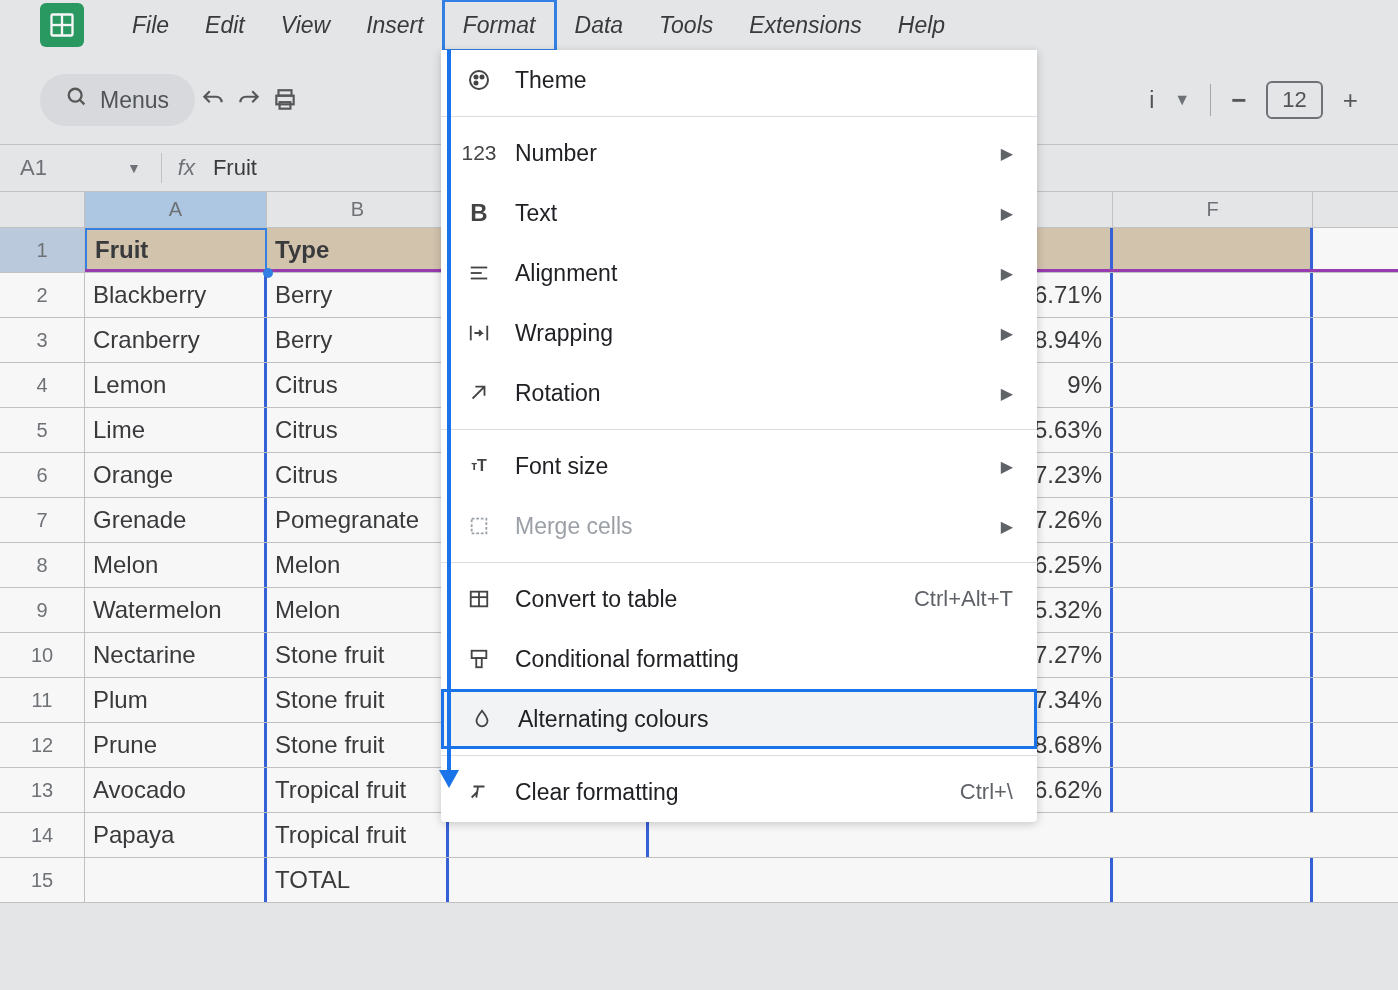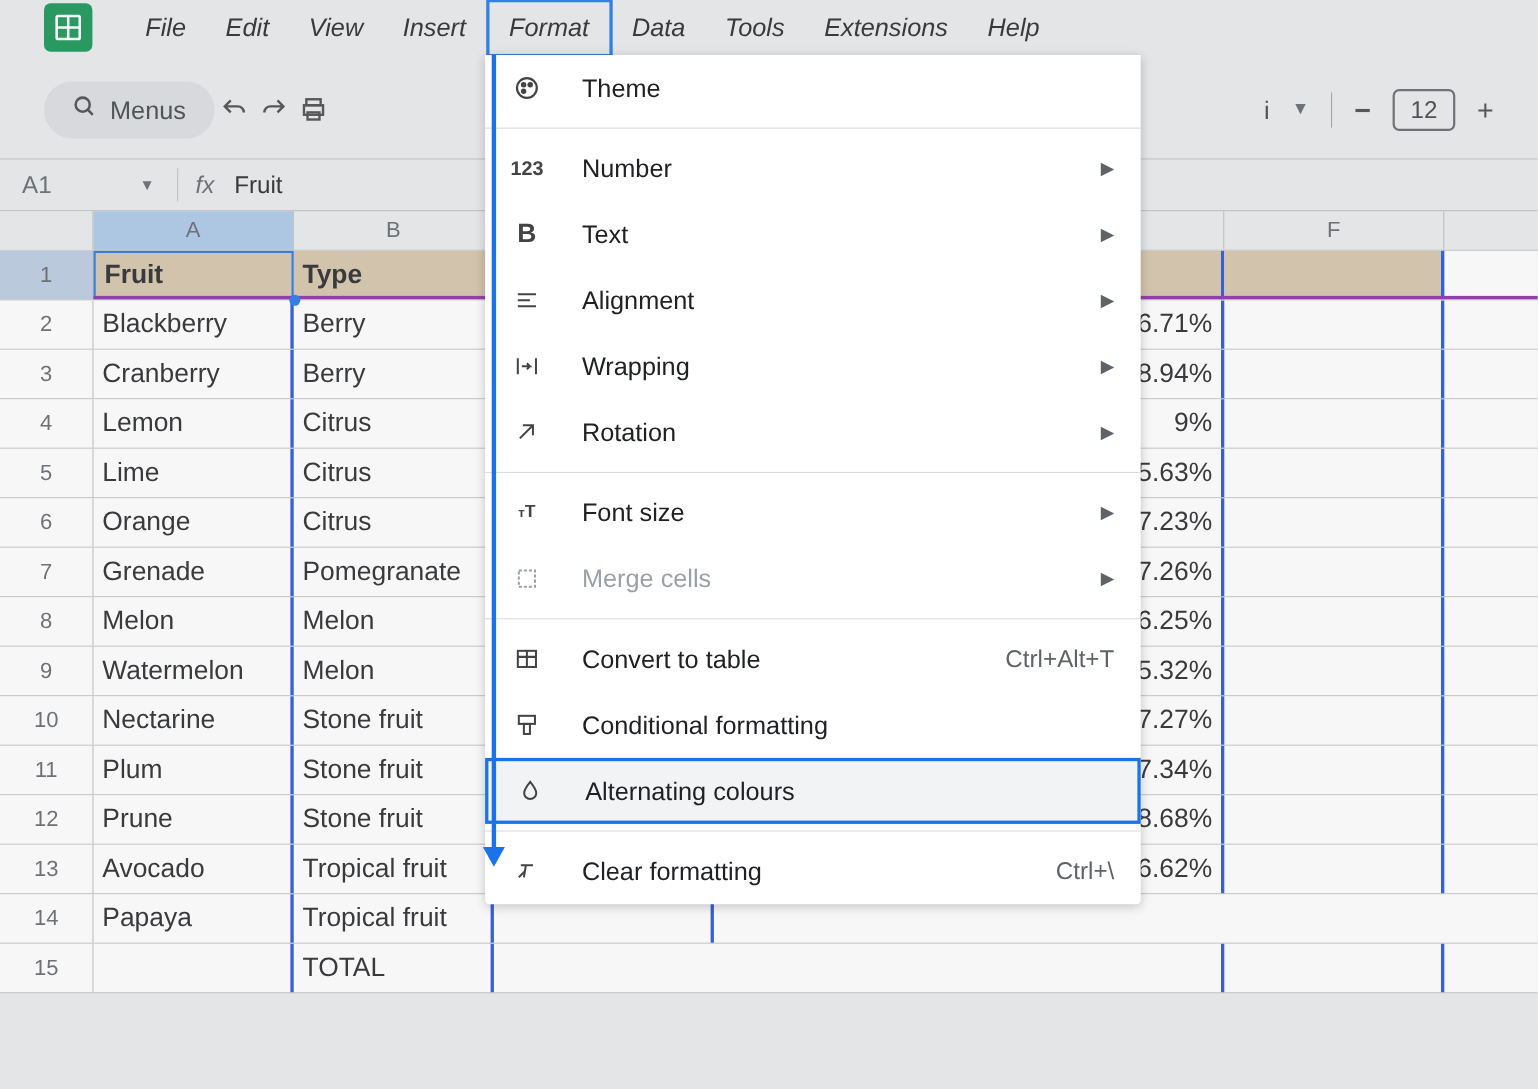--- a/index.html
+++ b/index.html
@@ -44,21 +44,21 @@
     .cell-F { width: 200px; }
     
     .header-row .cell { font-weight: bold; background: #d4c2a8; }
     .header-row .cell-A { border: 2px solid #1a73e8; position: relative; }
     .header-row .row-num { background: #b8c9de; }
     .header-row { position: relative; }
     .purple-underline { position: absolute; left: 85px; right: 0; bottom: 0; height: 3px; background: #8e24aa; }
     .sel-handle { position: absolute; left: 263px; top: -5px; width: 10px; height: 10px; background: #1a73e8; border-radius: 50%; z-index: 3; }
     
     .format-menu { position: absolute; left: 441px; top: 50px; width: 596px; background: white; box-shadow: 0 2px 10px rgba(0,0,0,0.2); z-index: 10; border-radius: 0 0 4px 4px; }
-    .menu-row { display: flex; align-items: center; height: 60px; padding: 0 24px; font-size: 23px; color: #202124; cursor: pointer; gap: 36px; }
+    .menu-row { display: flex; align-items: center; height: 60px; padding: 0 24px; font-size: 23px; color: #202124; cursor: pointer; gap: 22px; }
     .menu-row.disabled { color: #9aa0a6; }
     .menu-row.highlighted { background: #f1f3f4; border: 3px solid #1a73e8; justify-content: flex-end; }
     .menu-icon { width: 28px; height: 28px; display: flex; align-items: center; justify-content: center; color: #444; flex-shrink: 0; }
     .menu-row.disabled .menu-icon { color: #9aa0a6; }
     .menu-label { flex: 1; }
     .menu-shortcut { color: #5f6368; font-size: 22px; }
     .menu-arrow { color: #5f6368; font-size: 16px; }
     .menu-divider { height: 1px; background: #dadce0; margin: 6px 0; }
     
     .blue-arrow { position: absolute; left: 447px; top: 50px; width: 4px; height: 720px; background: #1a73e8; z-index: 11; }
@@ -262,21 +262,21 @@
           <circle cx="12" cy="12" r="9"></circle>
           <circle cx="9" cy="9" r="1.5" fill="#444"></circle>
           <circle cx="15" cy="9" r="1.5" fill="#444"></circle>
           <circle cx="9" cy="15" r="1.5" fill="#444"></circle>
         </svg>
       </span>
     <span class="menu-label">Theme</span>
   </div>
   <div class="menu-divider"></div>
   <div class="menu-row">
-    <span class="menu-icon" style="font-weight:bold;font-size:18px;">123</span>
+    <span class="menu-icon" style="font-weight:normal;font-size:21px;">123</span>
     <span class="menu-label">Number</span>
     <span class="menu-arrow">▶</span>
   </div>
   <div class="menu-row">
     <span class="menu-icon" style="font-weight:900;font-size:24px;">B</span>
     <span class="menu-label">Text</span>
     <span class="menu-arrow">▶</span>
   </div>
   <div class="menu-row">
     <span class="menu-icon">

